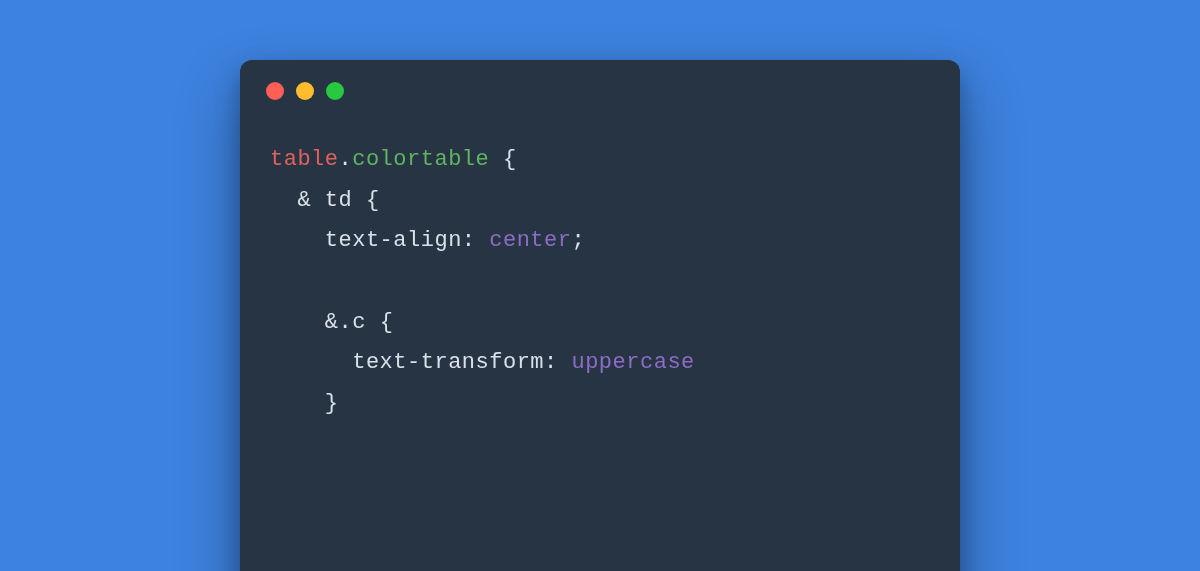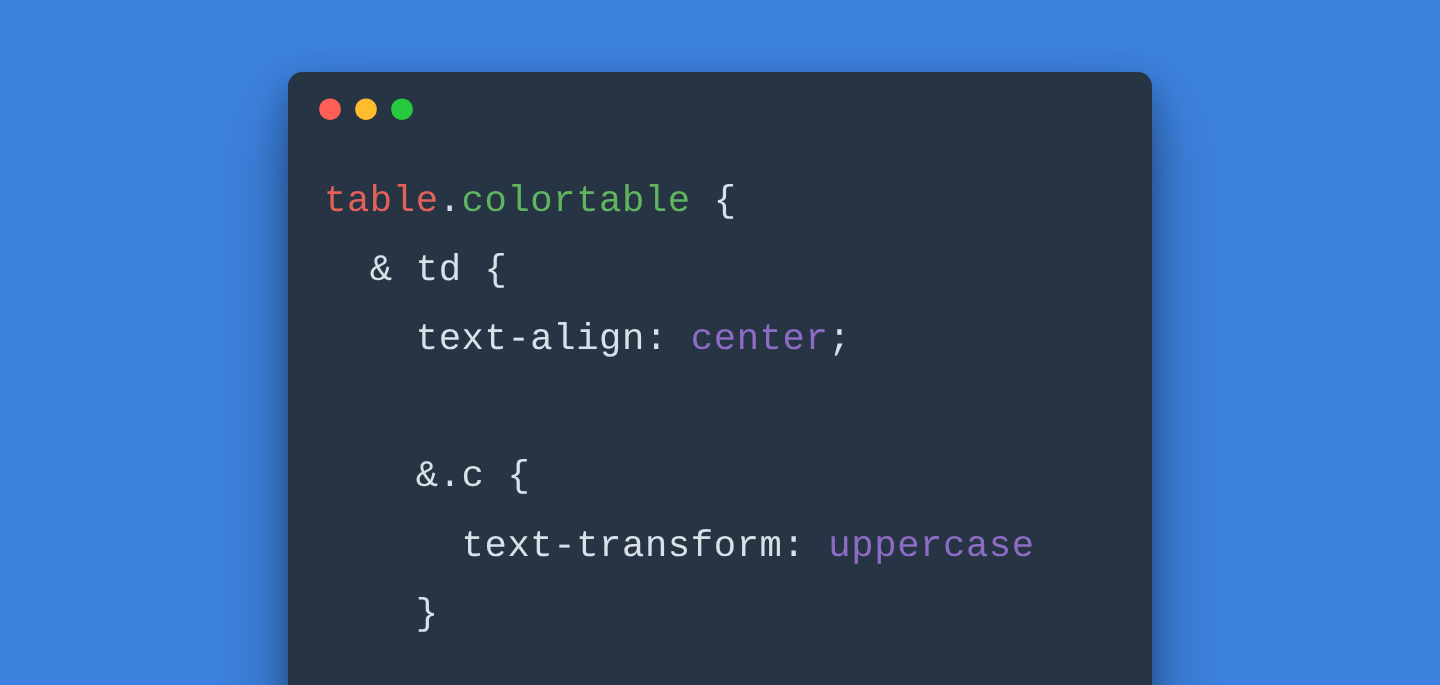--- a/index.html
+++ b/index.html
@@ -29,21 +29,21 @@
   .dot {
     width: 18px;
     height: 18px;
     border-radius: 50%;
   }
   .dot.red { background: #ff5f56; }
   .dot.yellow { background: #ffbd2e; }
   .dot.green { background: #27c93f; }
   .code {
     padding: 30px 30px 0 30px;
-    font-size: 31px;
+    font-size: 22px;
     line-height: 1.85;
     white-space: pre;
     color: #d9e0e8;
     letter-spacing: 0.5px;
   }
   .kw-table { color: #e2615a; }
   .classname { color: #5fb560; }
   .punct { color: #d9e0e8; }
   .amp { color: #d9e0e8; }
   .sel { color: #d9e0e8; }

